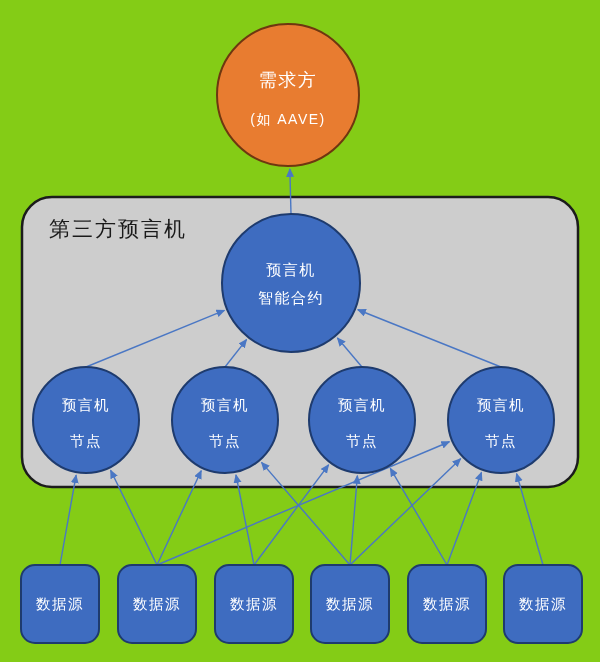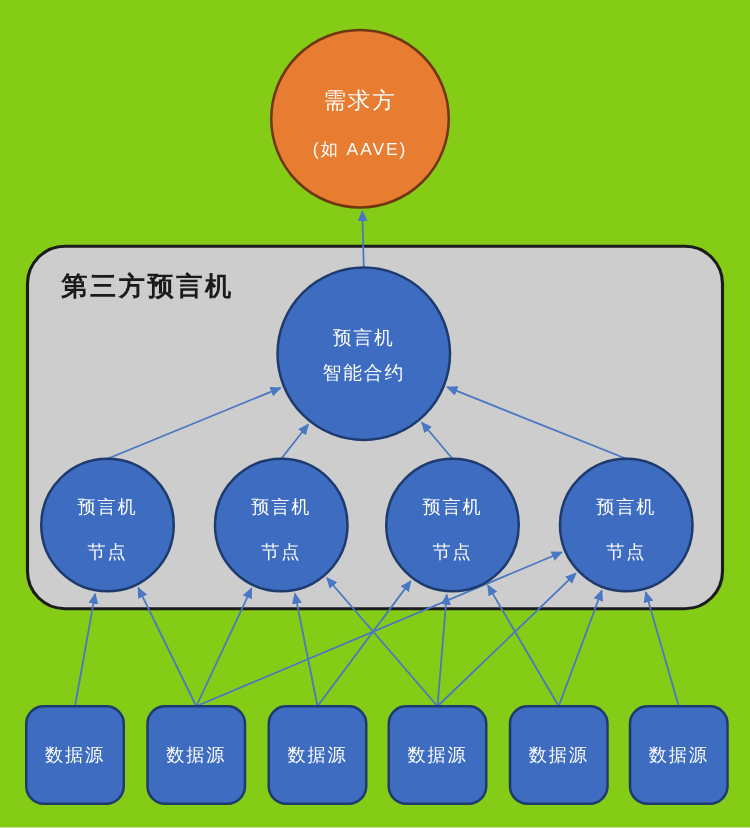--- a/index.html
+++ b/index.html
@@ -18,21 +18,21 @@
   .stage svg {
     position: absolute;
     left: 0;
     top: 0;
   }
   .container-label {
     position: absolute;
     left: 49px;
     top: 215px;
     font-size: 21px;
-    font-weight: 700;
+    font-weight: 400;
     letter-spacing: 2px;
     color: #1a1a1a;
     white-space: nowrap;
     user-select: none;
   }
 </style>
 </head>
 <body>
 
 <div class="stage">

